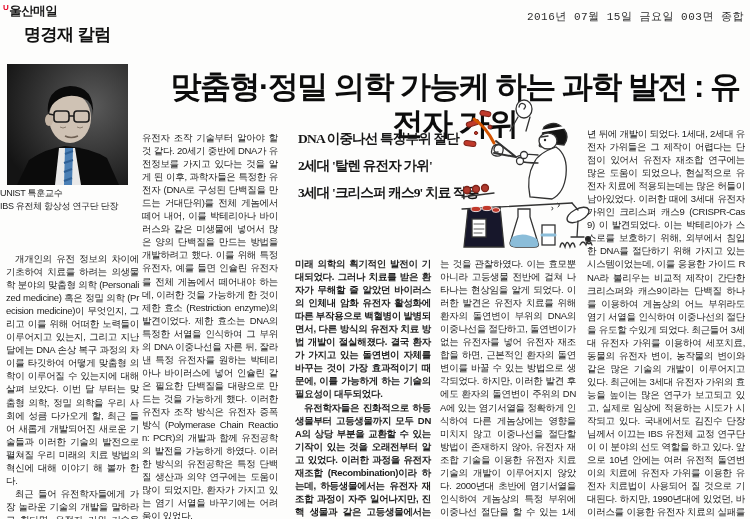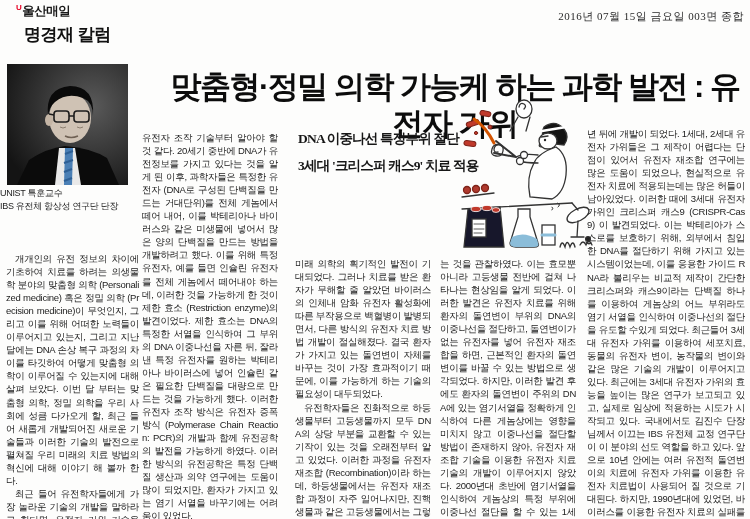--- a/index.html
+++ b/index.html
@@ -4,23 +4,23 @@
 <style>
   html,body{margin:0;padding:0;}
   body{
     width:750px;height:519px;position:relative;overflow:hidden;
     background:#fdfdfc;
     font-family:"Liberation Sans","DejaVu Sans",sans-serif;
     -webkit-font-smoothing:antialiased;
   }
   .abs{position:absolute;}
   
-  .logo{left:16px;top:3px;font-size:12.5px;font-weight:800;color:#1a1a1a;letter-spacing:-0.5px;}
+  .logo{left:3px;top:3px;font-size:12.5px;font-weight:800;color:#1a1a1a;letter-spacing:-0.5px;}
   .logo .mark{color:#e60023;font-size:8px;font-weight:900;vertical-align:top;margin-right:1px;}
-  .dateline{right:6px;top:9px;font-size:11px;color:#2b2b2b;font-family:Liberation Serif, serif;letter-spacing:0.5px;margin-left:24px;}
+  .dateline{right:6px;top:9px;font-size:11px;color:#2b2b2b;font-family:Liberation Mono, monospace;letter-spacing:0.5px;margin-left:24px;}
   .section-title{left:24px;top:23px;font-size:17px;font-weight:800;color:#111;letter-spacing:-0.5px;}
   
   .headline{left:148px;top:60px;width:598px;text-align:center;
     font-size:31px;font-weight:900;color:#0c0c0c;letter-spacing:-1.5px;line-height:1.2;}
   
   .portrait{left:7px;top:64px;width:121px;height:121px;display:block;}
   .caption{left:0px;width:136px;font-size:9px;color:#222;letter-spacing:-0.3px;}
   .cap1{top:187px;}
   .cap2{top:200px;}
   
@@ -30,21 +30,21 @@
   .pull-quote div{line-height:27px;white-space:nowrap;}
   
   .cartoon{left:460px;top:97px;width:140px;height:155px;display:block;}
   
   .col{position:absolute;color:#222;}
   .col p{margin:0;font-size:9.5px;line-height:13.05px;text-align:justify;
     letter-spacing:-0.3px;word-break:break-all;}
   .col p.ind{text-indent:9px;}
   .col1{left:6px;  top:252px;width:133px;height:278px;}
   .col2{left:142px;top:131px;width:136px;height:388px;}
-  .col3{left:295px;top:257px;width:136px;height:262px;}
+  .col3{left:295px;top:257px;width:136px;height:262px;font-weight:bold;}
   .col4{left:440px;top:257px;width:136px;height:262px;}
   .col5{left:587px;top:127px;width:158px;height:392px;}
 </style>
 </head>
 <body>
 
 <div class="abs logo">
   <span class="mark">U</span><span>울산매일</span>
 </div>
 <div class="abs dateline">2016년 07월 15일 금요일 003면 종합</div>
@@ -75,20 +75,21 @@
   <rect x="67" y="47" width="15" height="11" rx="3" fill="none" stroke="#1c1c1c" stroke-width="1.6"></rect>
   <path d="M62 52 L67 52 M47 51 L42 50" stroke="#1c1c1c" stroke-width="1.4"></path>
   <path d="M53 63 Q56 65 59 63 M70 63 Q73 65 76 63" stroke="#8d7f70" stroke-width="1" fill="none"></path>
   <path d="M58 72 Q64 75 71 72" stroke="#6f6154" stroke-width="1.4" fill="none"></path>
 </svg>
 <div class="abs caption cap1">UNIST 특훈교수</div>
 <div class="abs caption cap2">IBS 유전체 항상성 연구단 단장</div>
 
 <div class="abs pull-quote">
   <div>DNA 이중나선 특정부위 절단</div>
+  <div>2세대 '탈렌 유전자 가위'</div>
   <div>3세대 '크리스퍼 캐스9' 치료 적용</div>
 </div>
 
 <svg class="abs cartoon" viewBox="0 0 140 155">
   <g stroke="#333" stroke-width="1.3" fill="none" stroke-linecap="round">
 
     <ellipse cx="64" cy="12" rx="8" ry="9" fill="#fff"></ellipse>
     <path d="M64 12 q3 -3 0 -5 q-4 -2 -5 3"></path>
     <path d="M58 20 L50 34 M70 20 L66 34"></path>
 

